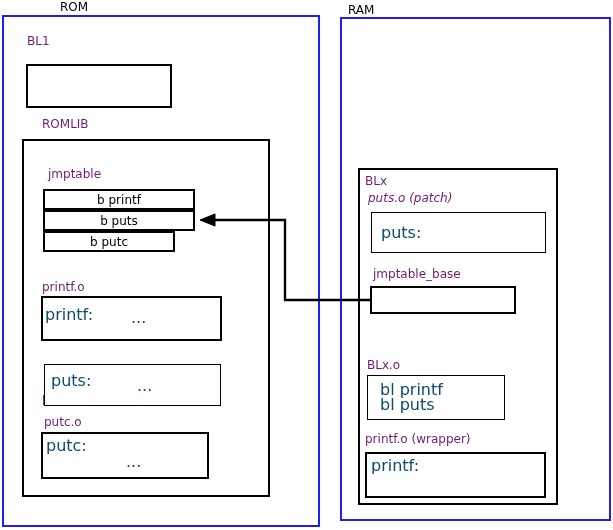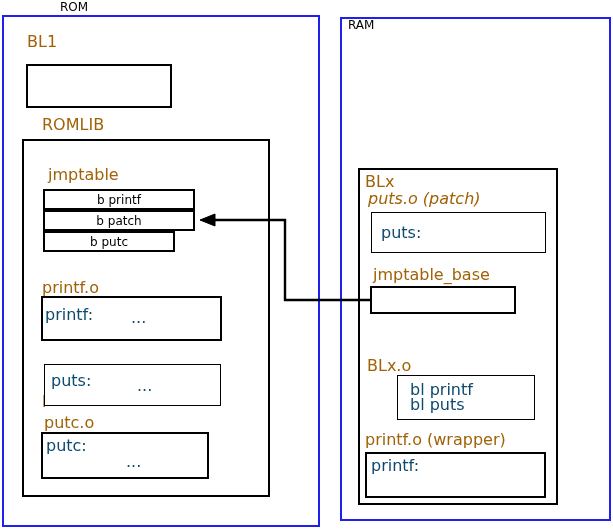--- a/index.html
+++ b/index.html
@@ -42,22 +42,22 @@
   .box-thin {
     position: absolute;
     box-sizing: border-box;
     border: 1.5px solid #000000;
     background: #ffffff;
   }
 
   
   .caption {
     position: absolute;
-    font-size: 16px;
-    color: #a16207;
+    font-size: 12px;
+    color: #701a75;
     white-space: nowrap;
     line-height: 13px;
   }
 
   
   .intext {
     position: absolute;
     font-size: 16px;
     color: #0c4a6e;
     white-space: nowrap;
@@ -96,21 +96,21 @@
 
   <div class="caption" style="left:26px; top:118px;margin-left:16px;">ROMLIB</div>
   <div class="box" style="left:22px; top:139px; width:248px; height:358px;"></div>
 
   <div class="caption" style="left:48px; top:168px;">jmptable</div>
 
   <div class="jmp-row" style="left:43px; top:189px; width:152px; height:21px;">
     <span>b printf</span>
   </div>
   <div class="jmp-row" style="left:43px; top:210px; width:152px; height:21px;">
-    <span>b patch</span>
+    <span>b puts</span>
   </div>
   <div class="jmp-row" style="left:43px; top:231px; width:132px; height:21px;">
     <span>b putc</span>
   </div>
 
   <div class="caption" style="left:42px; top:281px;">printf.o</div>
   <div class="box" style="left:41px; top:296px; width:181px; height:45px;">
     <span class="intext" style="left:2px; top:10px;">printf:</span>
     <span class="intext" style="left:88px; top:13px;">...</span>
   </div>
@@ -120,38 +120,38 @@
     <span class="intext" style="left:6px; top:9px;">puts:</span>
     <span class="intext" style="left:92px; top:14px;">...</span>
   </div>
 
   <div class="caption" style="left:44px; top:416px;">putc.o</div>
   <div class="box" style="left:41px; top:432px; width:168px; height:47px;">
     <span class="intext" style="left:3px; top:5px;">putc:</span>
     <span class="intext" style="left:83px; top:21px;">...</span>
   </div>
 
-  <div class="region-label" style="left:348px; top:19px;">RAM</div>
+  <div class="region-label" style="left:348px; top:4px;">RAM</div>
   <div class="region" style="left:340px; top:17px; width:271px; height:504px;"></div>
 
   <div class="box" style="left:358px; top:168px; width:200px; height:337px;"></div>
   <div class="caption" style="left:365px; top:175px;">BLx</div>
 
   <div class="caption" style="left:368px; top:192px;font-style:italic;">puts.o (patch)</div>
   <div class="box-thin" style="left:371px; top:212px; width:175px; height:41px;">
     <span class="intext" style="left:9px; top:13px;">puts:</span>
   </div>
 
   <div class="caption" style="left:373px; top:268px;">jmptable_base</div>
   <div class="box" style="left:370px; top:286px; width:146px; height:28px;">
     <span class="intext" style="left:6px; top:5px;"></span>
   </div>
 
   <div class="caption" style="left:367px; top:359px;">BLx.o</div>
-  <div class="box-thin" style="left:367px; top:375px; width:138px; height:45px;margin-left:30px;">
+  <div class="box-thin" style="left:367px; top:375px; width:138px; height:45px;">
     <span class="intext" style="left:12px; top:7px;">bl printf</span>
     <span class="intext" style="left:12px; top:22px;">bl puts</span>
   </div>
 
   <div class="caption" style="left:365px; top:433px;">printf.o (wrapper)</div>
   <div class="box" style="left:365px; top:452px; width:181px; height:46px;">
     <span class="intext" style="left:4px; top:5px;">printf:</span>
   </div>
 
   <svg class="connector" viewBox="0 0 613 530" width="613" height="530">

